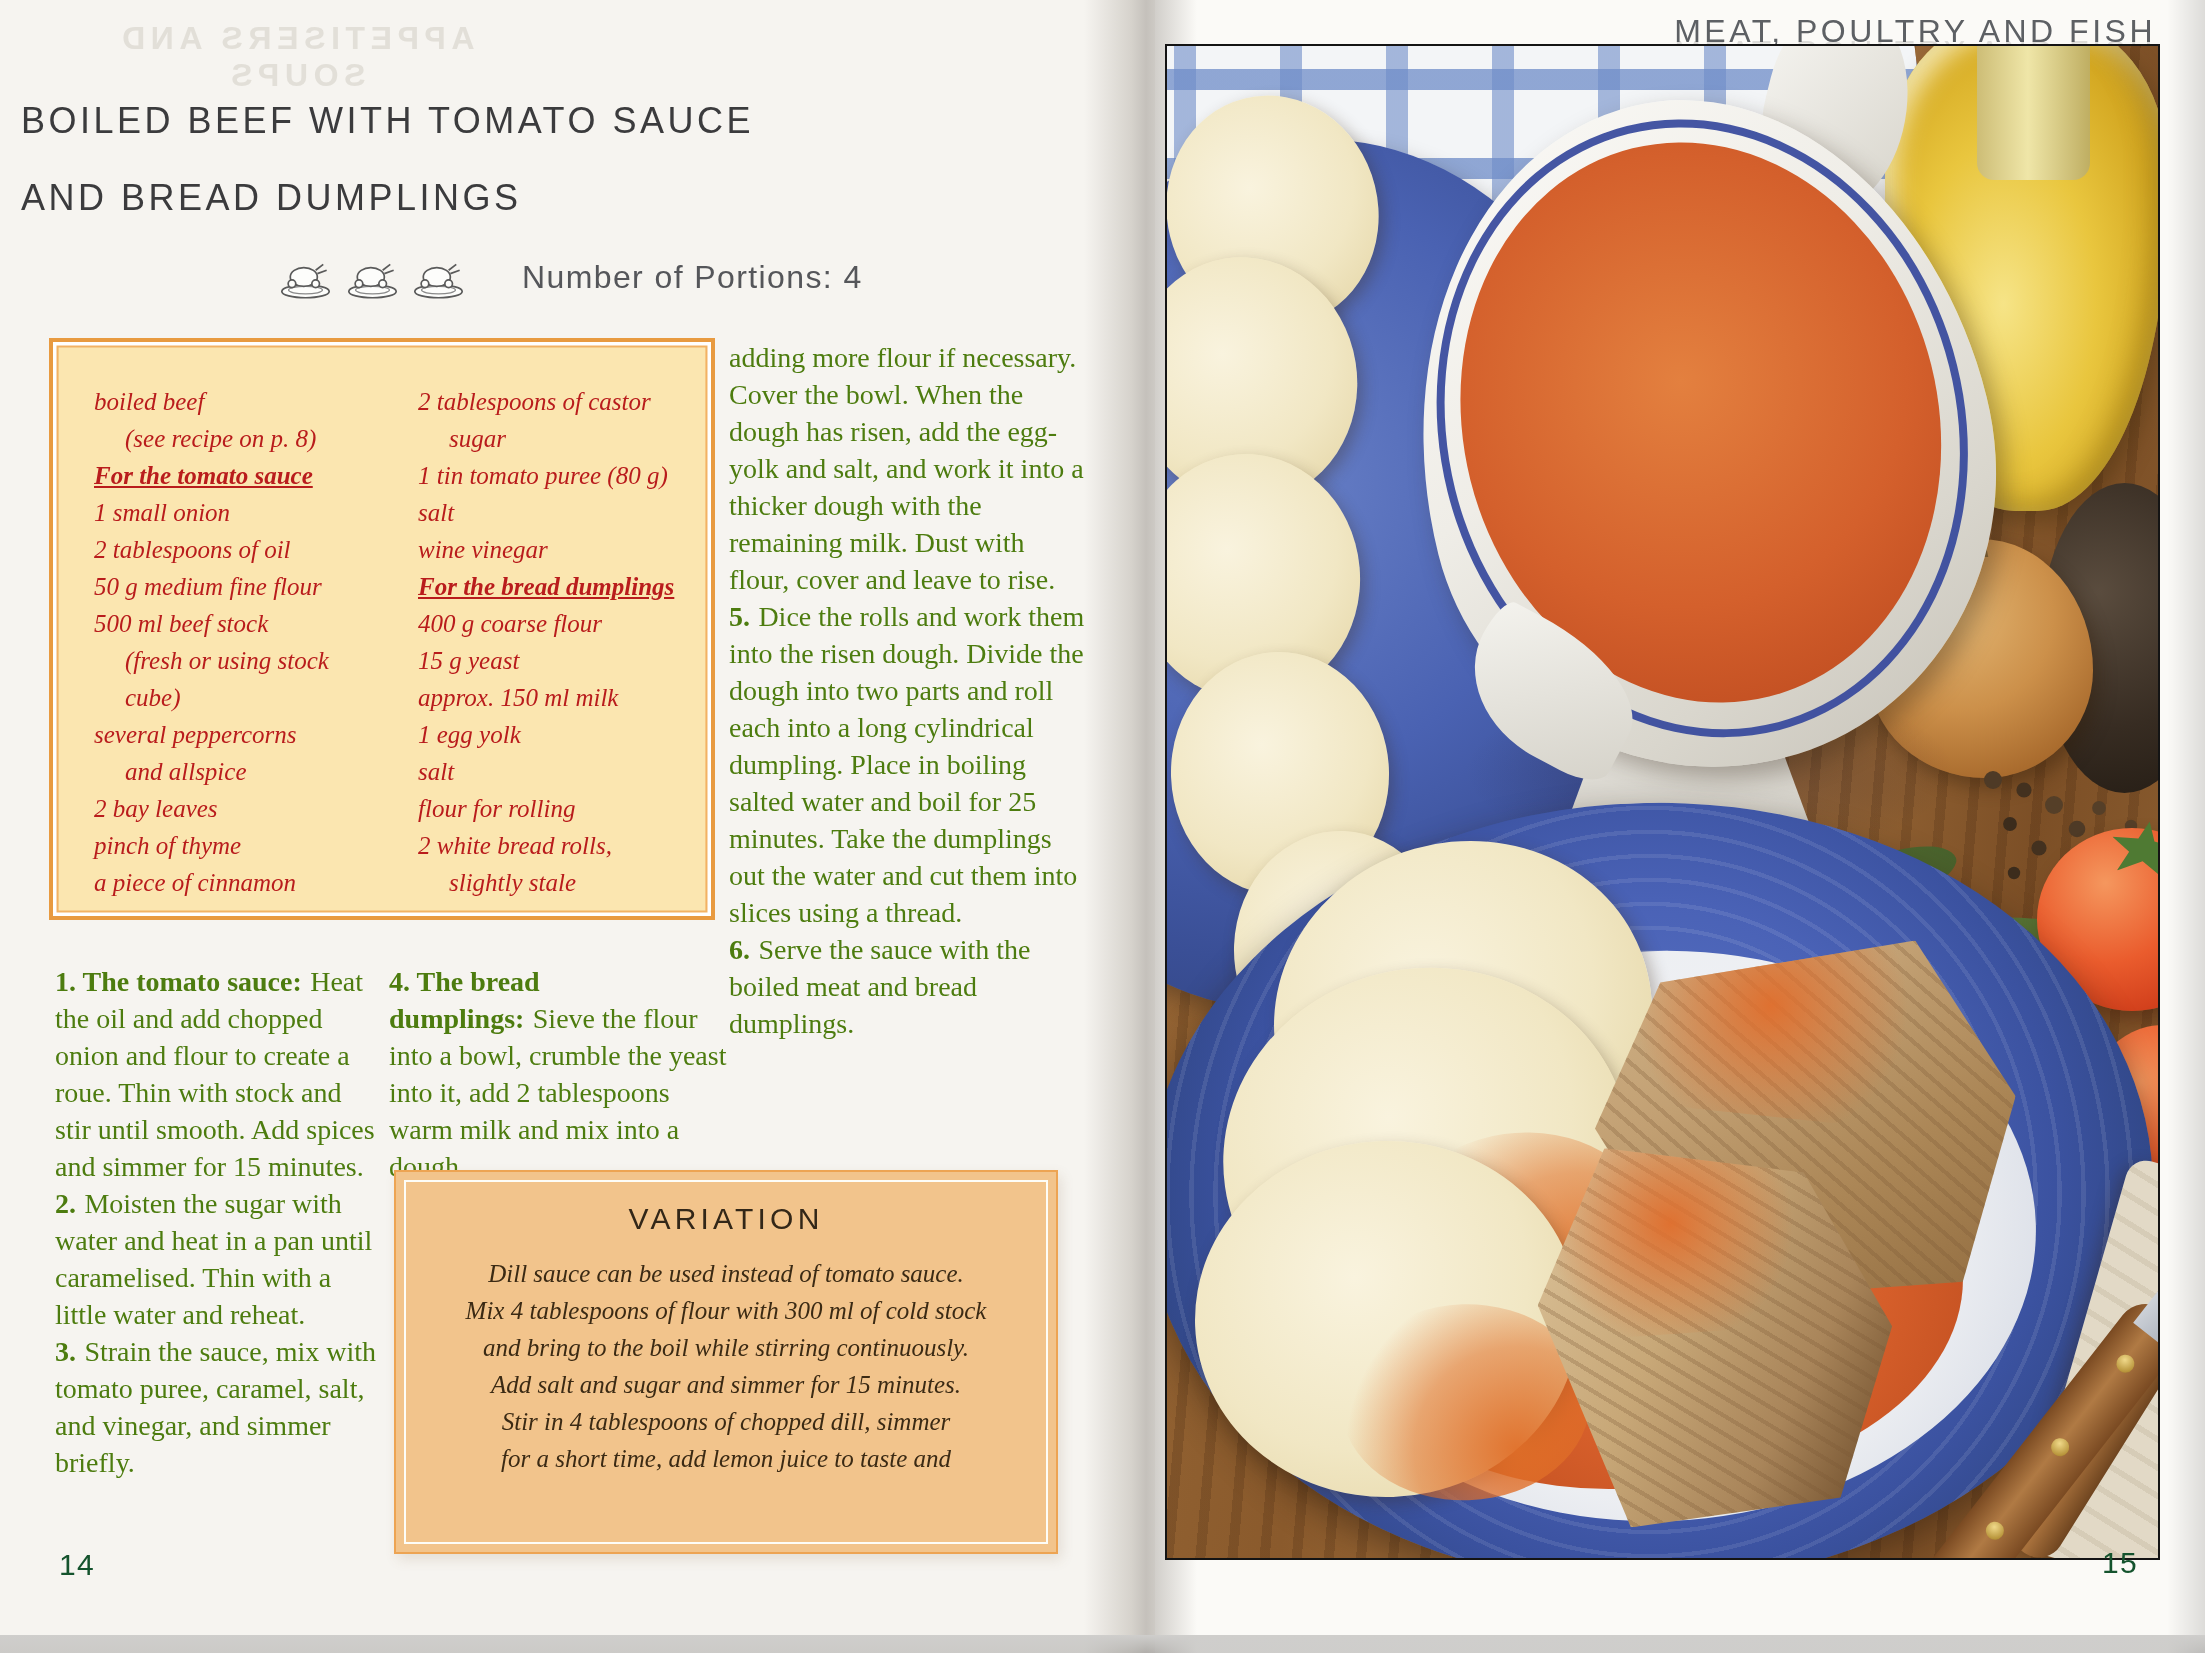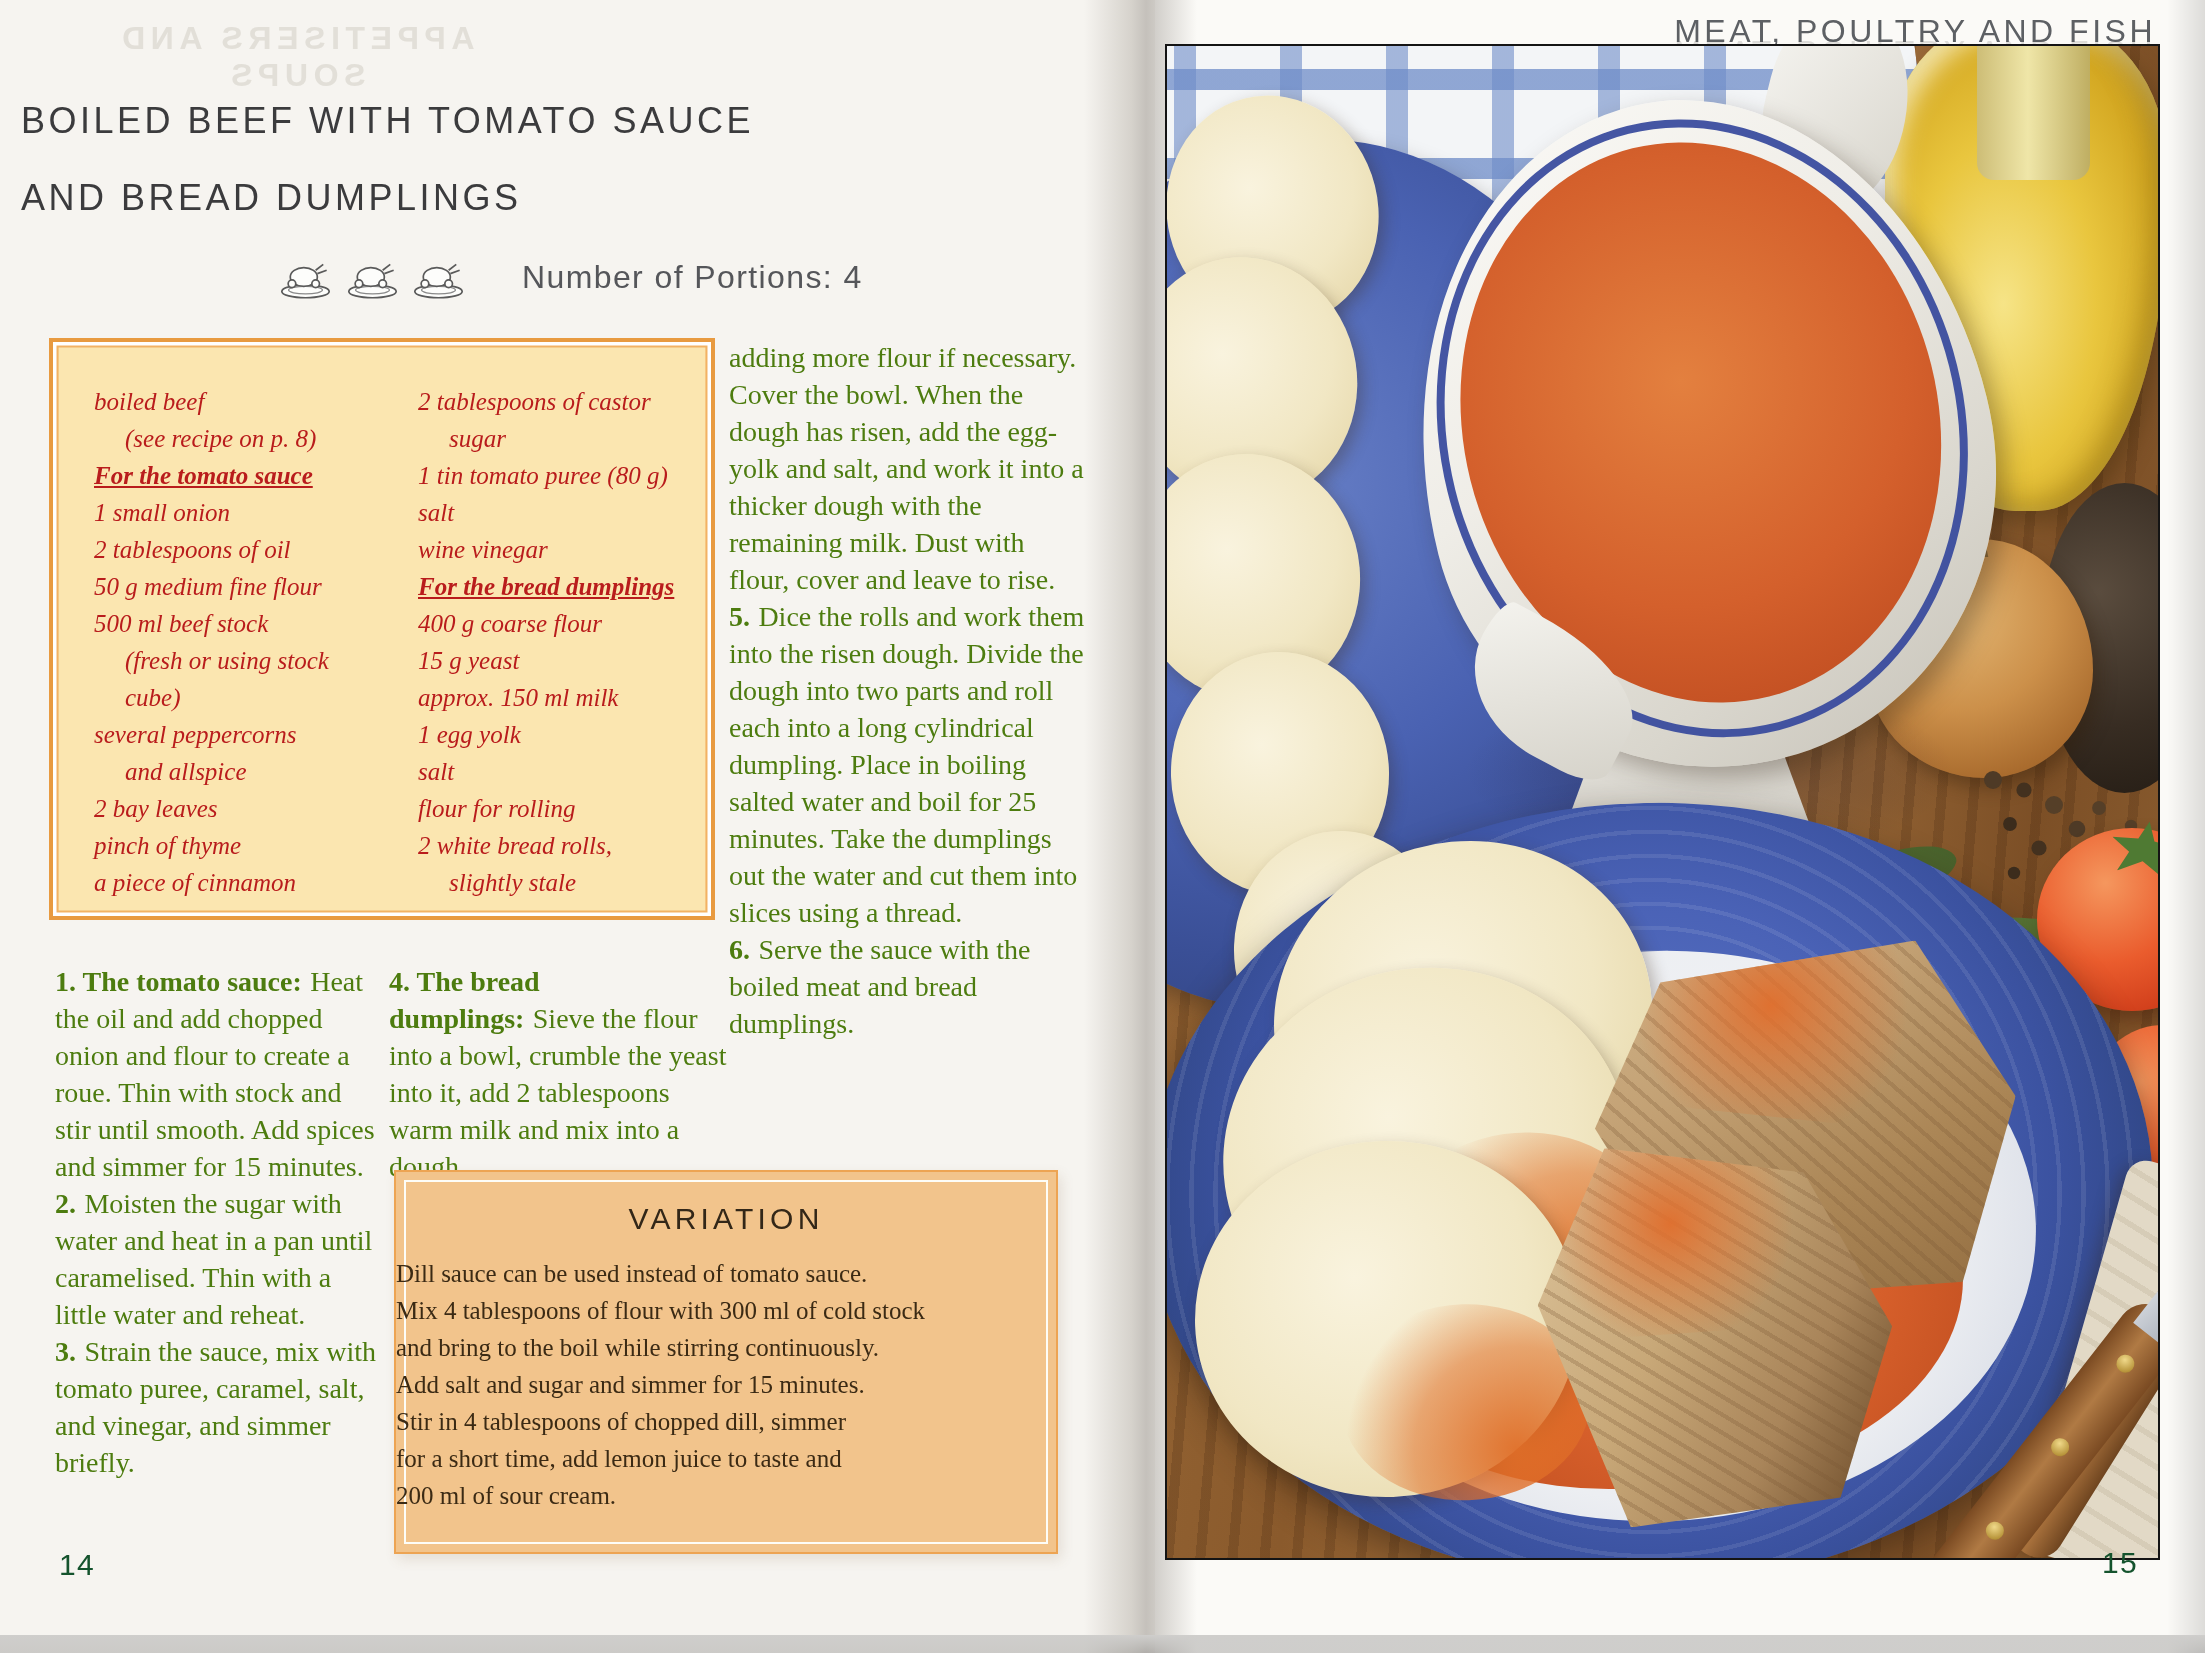--- a/index.html
+++ b/index.html
@@ -34,22 +34,22 @@
   .lead:not(:empty){margin-right:8.4px;}
   .icol-a{left:55px;top:963px;width:322px;}
   .icol-b{left:389px;top:963px;width:344px;}
   .icol-c{left:729px;top:339px;width:358px;}
 
   .vbox{left:394px;top:1170px;width:660px;height:380px;background:#f2c48c;
     border:2.1px solid #eda453;box-shadow:4.2px 5.6px 12.7px rgba(120,90,50,.15);}
   .vinner{position:absolute;inset:8.4px;border:2.1px solid #fdfdf8;}
   .vtitle{position:absolute;left:0;top:30px;width:100%;text-align:center;
     font-size:30px;letter-spacing:4.2px;color:#332718;font-weight:400;}
-  .vlines{position:absolute;left:0;top:83px;width:100%;text-align:left;
-    font-size:25px;line-height:37px;color:#3b2a14;}
+  .vlines{position:absolute;left:0;top:83px;width:100%;text-align:center;
+    font-style:italic;font-size:25px;line-height:37px;color:#3b2a14;}
 
   .pnum{font-size:30px;color:#14532d;letter-spacing:1.4px;}
   .pnum-left{left:59px;top:1548px;}
   .pnum-right{left:2102px;top:1546px;}
 
   
   .rightpaper{left:1155px;top:0;width:1051px;height:1653px;background:#fbfaf7;}
   .gutter{left:1084px;top:0;width:113px;height:1653px;
     background:linear-gradient(to right,rgba(110,100,85,0) 0%,rgba(85,75,60,.20) 42%,
       rgba(55,46,36,.26) 55%,rgba(110,100,85,0) 100%);}
@@ -289,21 +289,20 @@
   <div class="abs vbox">
     <div class="vinner"></div>
     <div class="vtitle san">VARIATION</div>
     <div class="vlines">
       <div>Dill sauce can be used instead of tomato sauce.</div>
       <div>Mix 4 tablespoons of flour with 300 ml of cold stock</div>
       <div>and bring to the boil while stirring continuously.</div>
       <div>Add salt and sugar and simmer for 15 minutes.</div>
       <div>Stir in 4 tablespoons of chopped dill, simmer</div>
       <div>for a short time, add lemon juice to taste and</div>
-      <div>200 ml of sour cream.</div>
     </div>
   </div>
 
   <div class="abs pnum pnum-left san">14</div>
 
   <div class="abs rightpaper"></div>
   <div class="abs gutter"></div>
 
   <div class="abs rhead-ghost san">MEAT, POULTRY AND FISH</div>
   <div class="abs rhead san">MEAT, POULTRY AND FISH</div>

